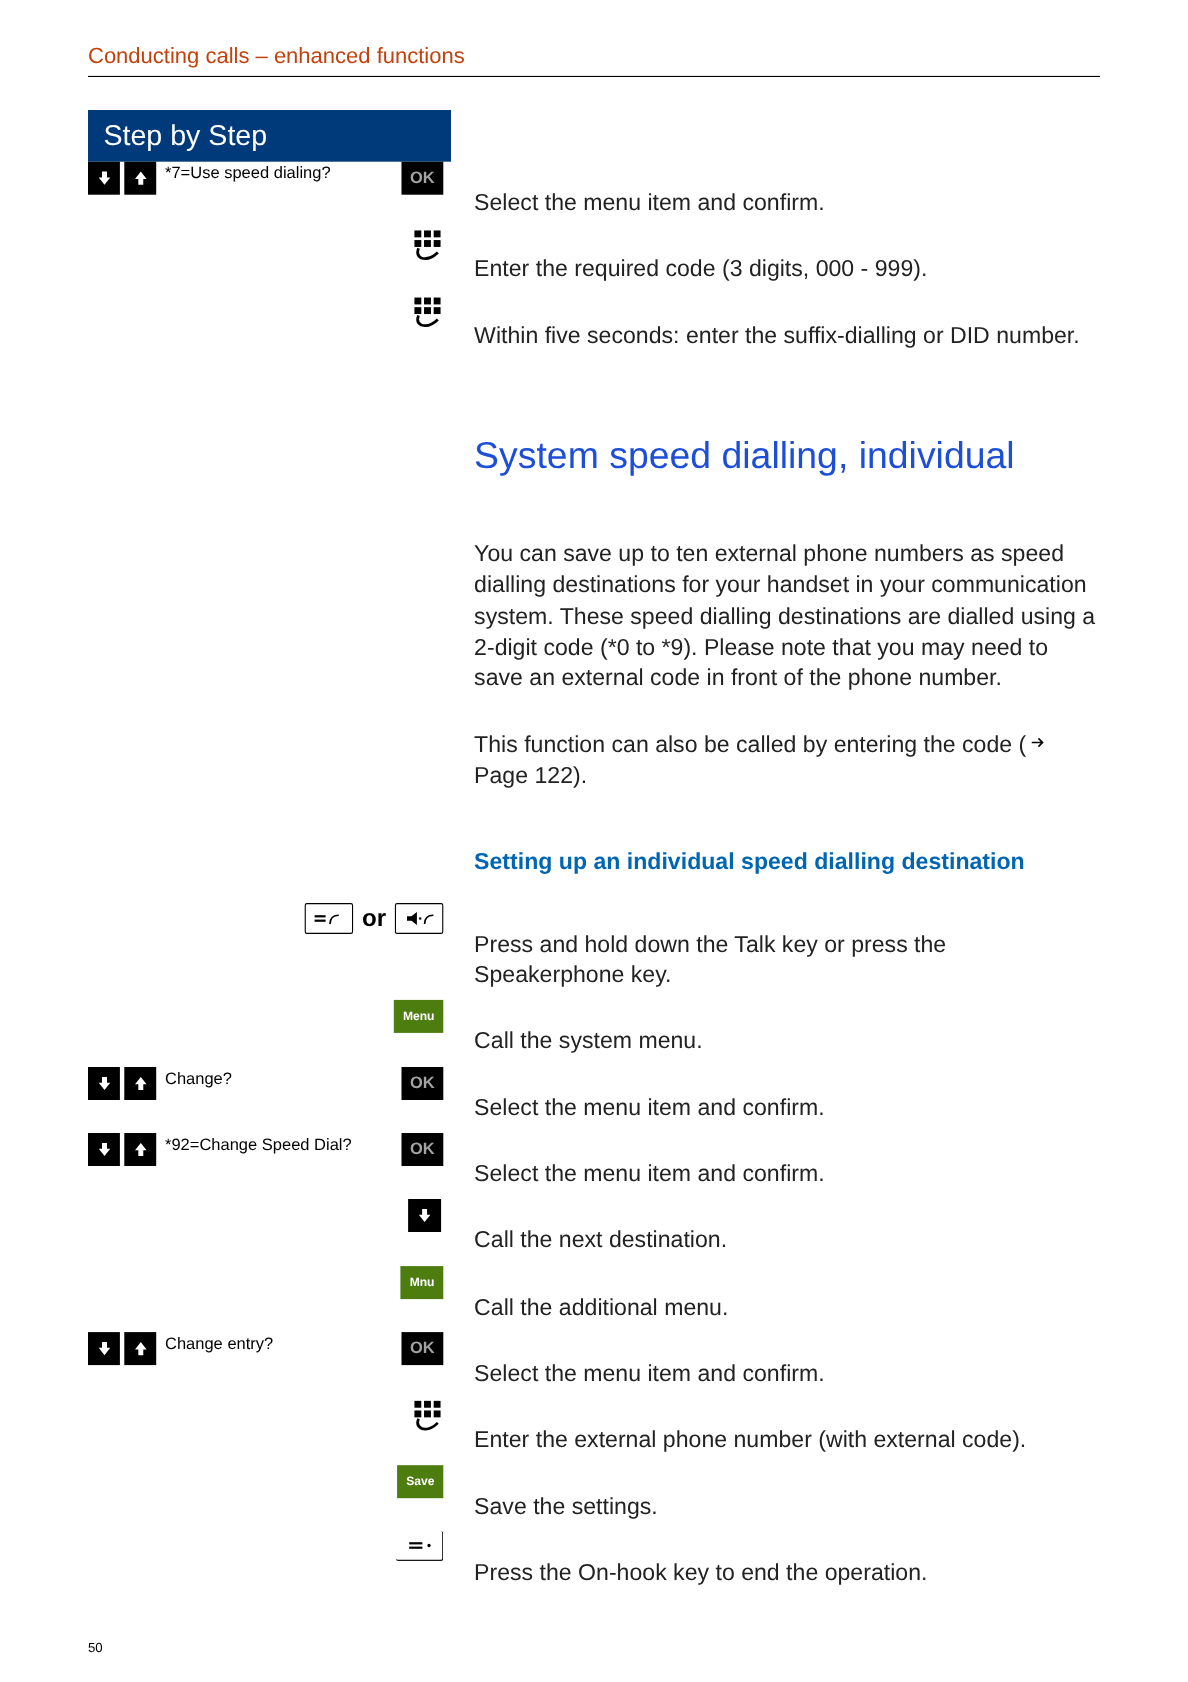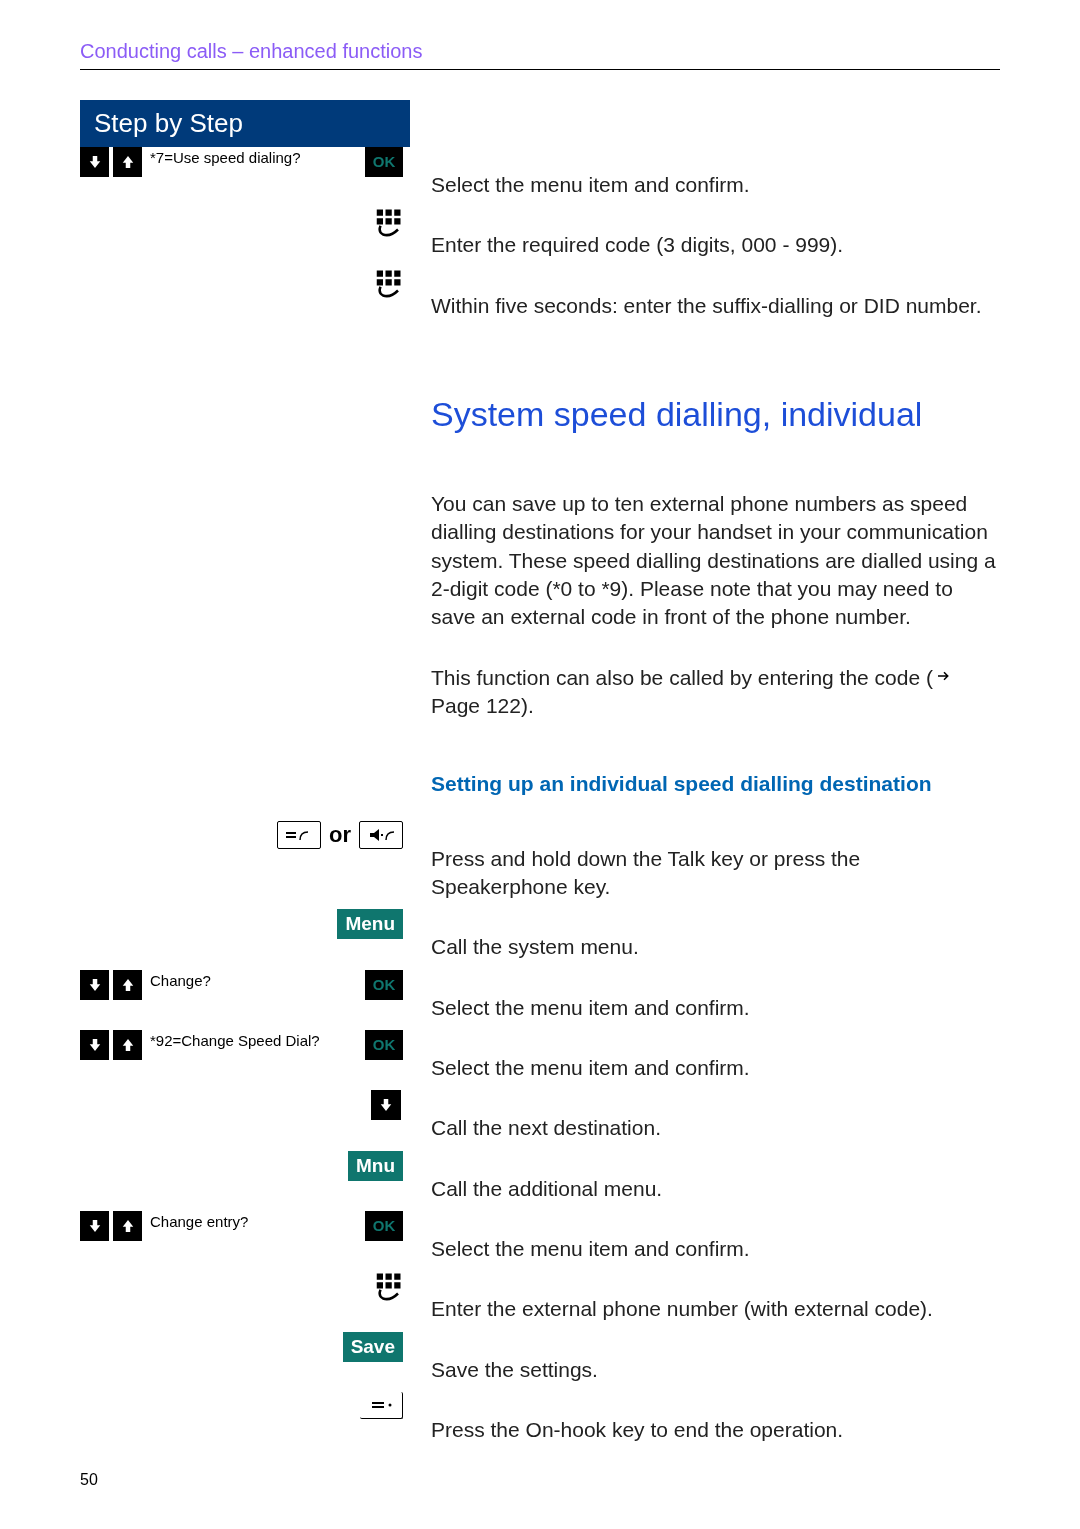--- a/index.html
+++ b/index.html
@@ -12,21 +12,21 @@
   }
   .page {
     padding: 40px 80px 40px 80px;
     box-sizing: border-box;
     width: 1080px;
     position: relative;
     min-height: 1529px;
   }
   .header-text {
     font-size: 20px;
-    color: #8b5cf6;
+    color: #c2410c;
     padding-bottom: 6px;
   }
   .header-rule {
     border: none;
     border-top: 1px solid #000;
     margin: 0 0 30px 0;
   }
   .step-header {
     background: #003a7a;
     color: #fff;
@@ -46,34 +46,34 @@
   .arrow-box svg { width: 18px; height: 18px; }
   .display-text {
     flex: 1;
     font-size: 15px;
     font-family: Arial, sans-serif;
     padding: 2px 6px 0 6px;
     line-height: 1.2;
   }
   .ok-box {
     background: #000;
-    color: #0f766e;
+    color: #a3a3a3;
     font-size: 15px;
     font-weight: bold;
     padding: 5px 6px;
     height: 20px;
     line-height: 20px;
     display: inline-block;
     min-width: 26px;
     text-align: center;
   }
   .softkey-box {
-    background: #0f766e;
+    background: #4d7c0f;
     color: #fff;
-    font-size: 19px;
+    font-size: 11px;
     font-weight: bold;
     padding: 5px 8px;
     height: 20px;
     line-height: 20px;
     display: inline-block;
   }
   h2.section-title {
     color: #1d4ed8;
     font-size: 34px;
     font-weight: 400;
@@ -113,23 +113,23 @@
   }
   .icon-cell {
     width: 64px;
     display: flex;
     align-items: center;
     justify-content: flex-start;
     gap: 2px;
   }
   .pagenum {
     position: absolute;
-    bottom: 40px;
+    bottom: 24px;
     left: 80px;
-    font-size: 16px;
+    font-size: 12px;
   }
   .row-wrap {
     display: flex;
     align-items: flex-start;
     margin-bottom: 8px;
   }
   .row-wrap .left-side {
     width: 323px;
     flex-shrink: 0;
     display: flex;

